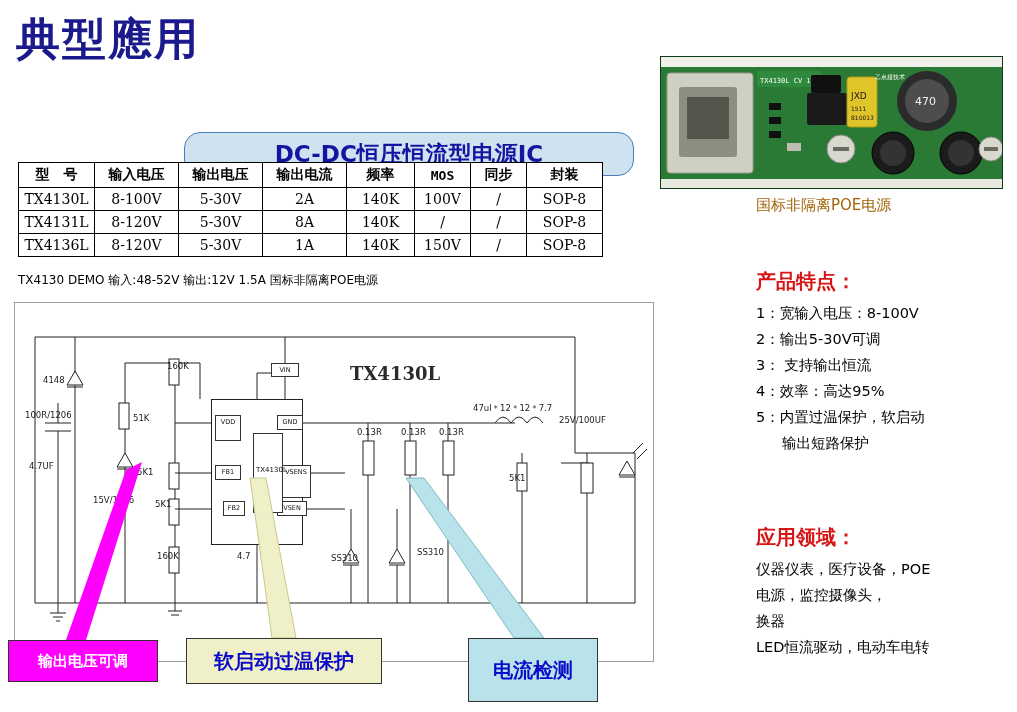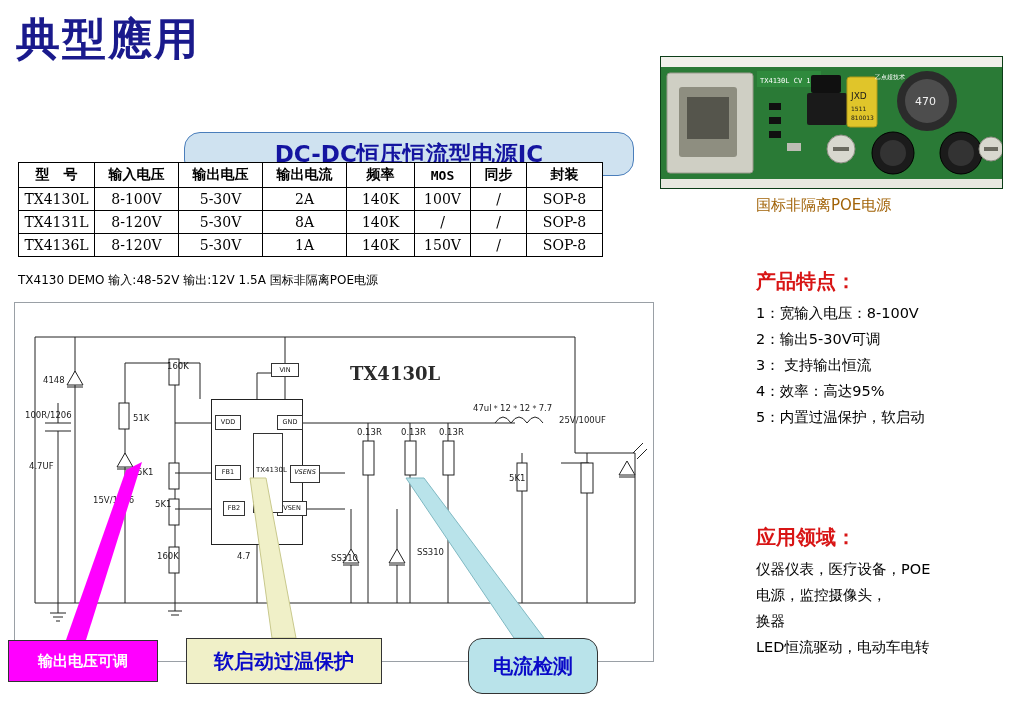--- a/index.html
+++ b/index.html
@@ -98,22 +98,22 @@
   }
   .callout-magenta {
     left:8px; top:640px; width:150px; height:42px;
     background:#ff00ff; color:#ffffff; font-size:15px;
   }
   .callout-yellow {
     left:186px; top:638px; width:196px; height:46px;
     background:#f0f0c8; color:#0a0ac8; font-size:20px;
   }
   .callout-cyan {
-    left:468px; top:638px; width:130px; height:56px;
-    background:#b9e3ea; color:#0a0ac8; font-size:20px;border-radius:14px;
+    left:468px; top:638px; width:130px; height:64px;
+    background:#b9e3ea; color:#0a0ac8; font-size:20px;
   }
   
   .board-photo {
     position:absolute; left:660px; top:56px; width:343px; height:133px;
     background:#1f6b2e; border:1px solid #0d3d18; overflow:hidden;
   }
   .photo-caption {
     position:absolute; left:756px; top:196px;
     font-size:15px; color:#a16207;
     font-family:"DejaVu Sans","Liberation Sans",sans-serif;
@@ -257,25 +257,25 @@
       <path d="M604 174 h16"></path>
       <path d="M618 150 l10 -10 M622 156 l10 -10"></path>
 
       <path d="M43 300 v10 M35 310 h16 M38 314 h10 M41 318 h4"></path>
       <path d="M242 242 V300"></path>
       <path d="M160 300 v8 M153 308 h14 M156 312 h8"></path>
     </g>
   </svg>
 
   <div class="ic-box"></div>
-  <div class="pin-box" style="left:200px;top:112px;width:26px;height:15px;">VDD</div>
+  <div class="pin-box" style="left:200px;top:112px;width:26px;height:26px;">VDD</div>
   <div class="pin-box" style="left:200px;top:162px;width:26px;height:15px;">FB1</div>
   <div class="pin-box" style="left:208px;top:198px;width:22px;height:15px;">FB2</div>
   <div class="pin-box" style="left:262px;top:112px;width:26px;height:15px;">GND</div>
-  <div class="pin-box" style="left:275px;top:162px;width:30px;height:18px;font-style:italic;">VSENS</div>
+  <div class="pin-box" style="left:266px;top:162px;width:30px;height:33px;">VSENS</div>
   <div class="pin-box" style="left:262px;top:198px;width:30px;height:15px;">VSEN</div>
   <div class="pin-box" style="left:256px;top:60px;width:28px;height:14px;">VIN</div>
   <div class="ic-core"></div>
   <div class="ic-core-label">TX4130L</div>
 
   <div class="sch-title">TX4130L</div>
 
   <div class="sch-label" style="left:28px;top:72px;">4148</div>
   <div class="sch-label" style="left:152px;top:58px;">160K</div>
   <div class="sch-label" style="left:10px;top:107px;">100R/1206</div>
@@ -356,20 +356,21 @@
 </div>
 <div class="photo-caption">国标非隔离POE电源</div>
 
 <div class="sec-heading" style="left:756px;top:268px;">产品特点：</div>
 <div class="feat-list">
   <div>1：宽输入电压：8-100V</div>
   <div>2：输出5-30V可调</div>
   <div>3： 支持输出恒流</div>
   <div>4：效率：高达95%</div>
   <div>5：内置过温保护，软启动</div>
+  <div class="feat-sub">输出短路保护</div>
 </div>
 
 <div class="sec-heading" style="left:756px;top:524px;">应用领域：</div>
 <div class="app-text">
   <div>仪器仪表，医疗设备，POE</div>
   <div>电源，监控摄像头，</div>
   <div>换器</div>
   <div>LED恒流驱动，电动车电转</div>
 </div>
 

